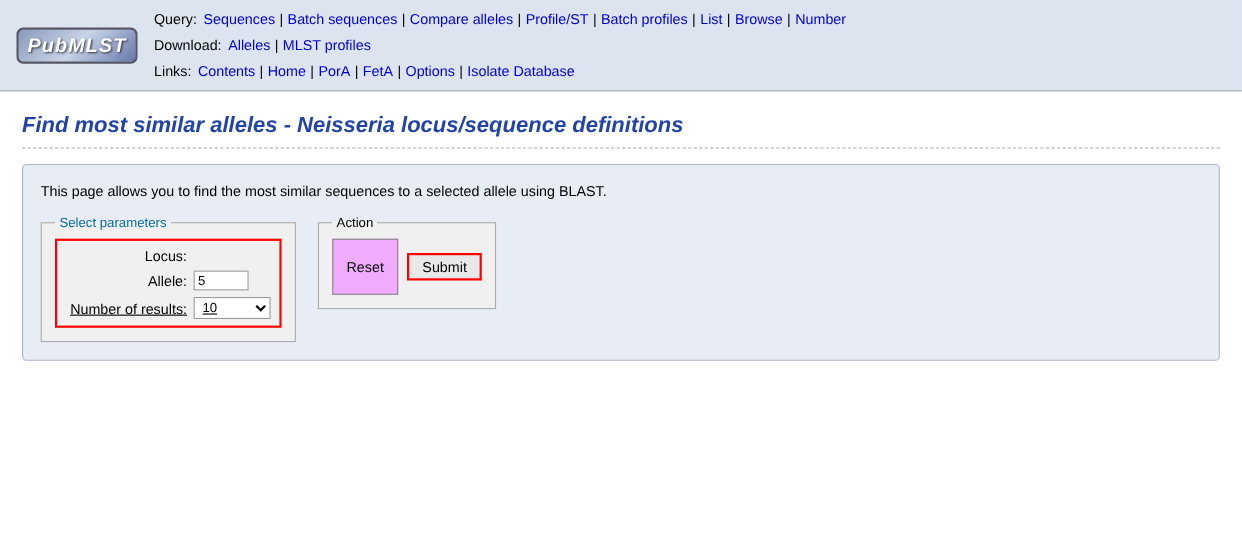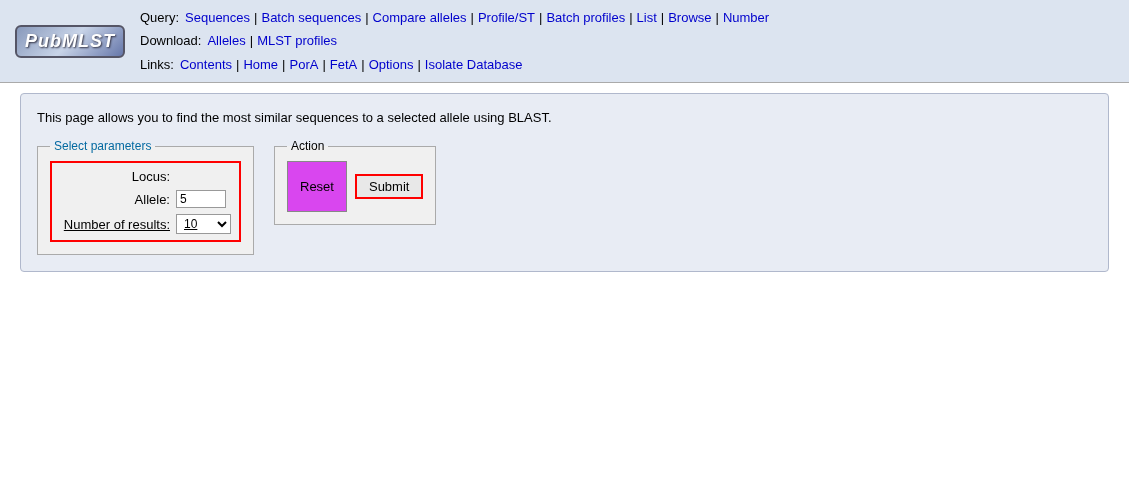--- a/index.html
+++ b/index.html
@@ -144,21 +144,21 @@
 
     .form-control-allele {
       width: 50px;
       font-size: 12px;
       border: 1px solid #999;
       background: #fff;
       padding: 1px 3px;
     }
 
     .form-control-results {
-      width: 55px;
+      width: 70px;
       font-size: 12px;
       border: 1px solid #999;
       background: #fff;
       padding: 1px 3px;
     }
 
     
     .fieldset-action {
       border: 1px solid #aaa;
       padding: 8px 12px 12px;
@@ -173,21 +173,21 @@
 
     .action-buttons {
       display: flex;
       gap: 8px;
       align-items: center;
     }
 
     .btn-reset {
       font-size: 13px;
       padding: 17px 12px;
-      background: #d946ef;
+      background: #f0abfc;
       border: 1px solid #888;
       cursor: pointer;
       color: #000;
     }
 
     .btn-submit {
       font-size: 13px;
       padding: 3px 12px;
       background: #e8e8e8;
       border: 2px solid red;
@@ -249,20 +249,21 @@
       <a class="nav-link" href="#">FetA</a>
       <span class="nav-sep">|</span>
       <a class="nav-link" href="#">Options</a>
       <span class="nav-sep">|</span>
       <a class="nav-link" href="#">Isolate Database</a>
     </div>
   </div>
 </div>
 
 <div id="main">
+  <h1 class="page-title">Find most similar alleles - Neisseria locus/sequence definitions</h1>
 
   <div class="content-box">
     <p class="description">This page allows you to find the most similar sequences to a selected allele using BLAST.</p>
 
     <div class="form-outer">
 
       <fieldset class="fieldset-params">
         <legend>Select parameters</legend>
         <div class="red-border-box">
 

